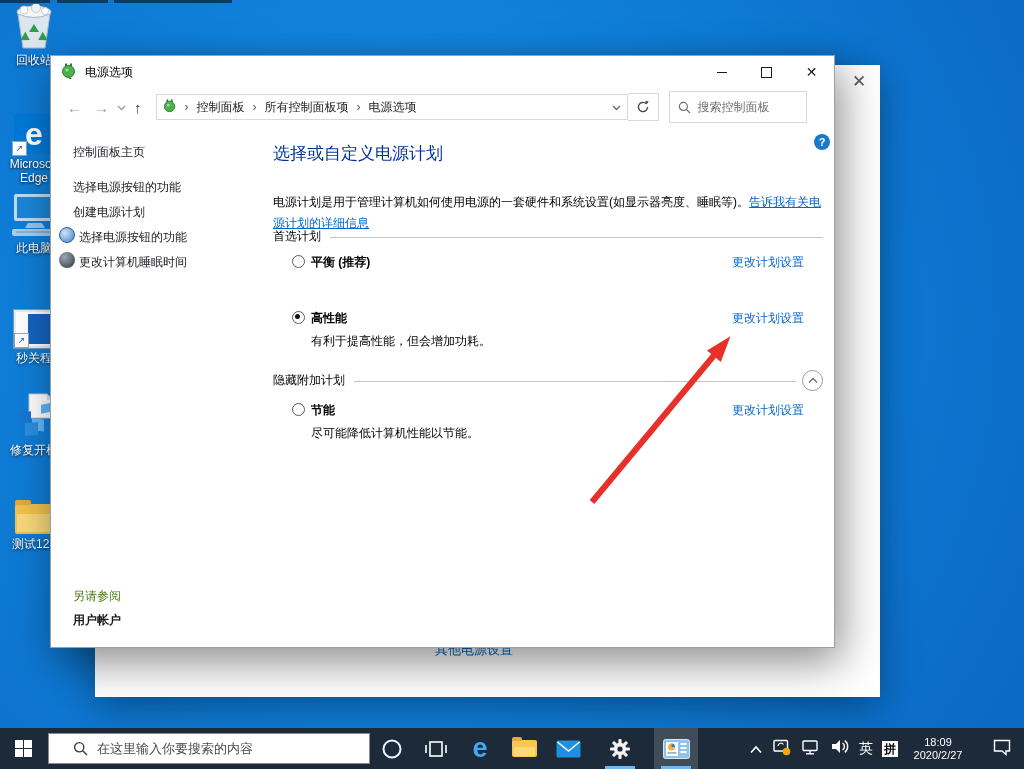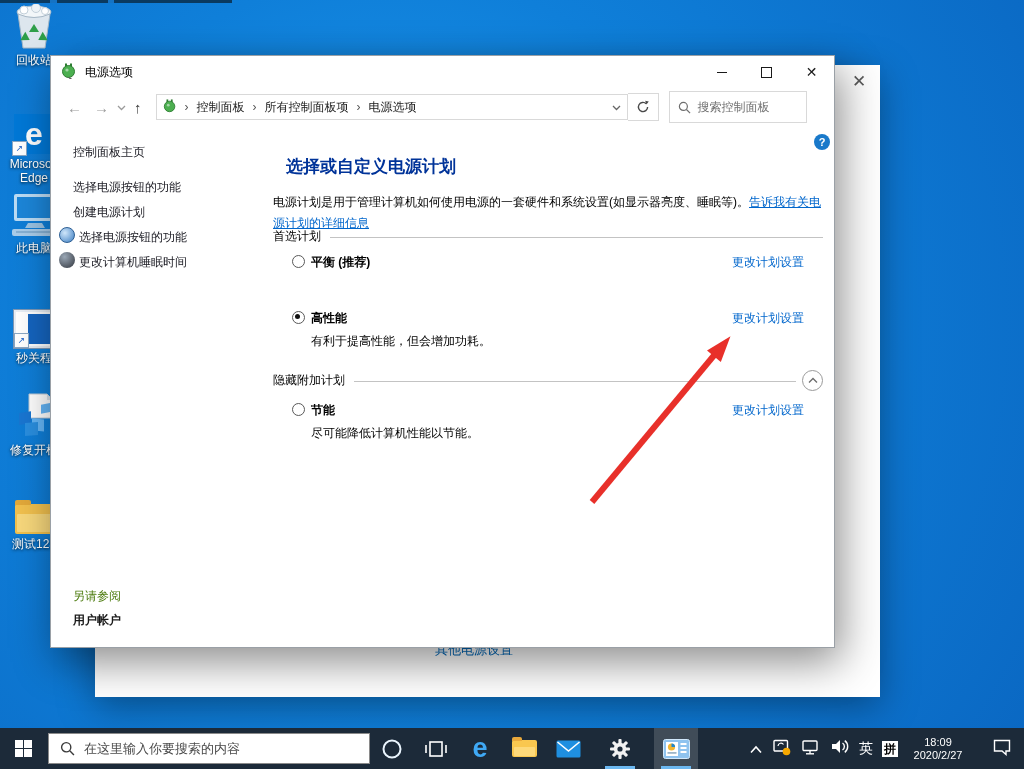--- a/index.html
+++ b/index.html
@@ -79,21 +79,21 @@
   .plan-desc{position:absolute;left:38px;top:23px;color:#000;}
   .plan-link{position:absolute;right:19px;top:0;color:#0066cc;}
 
   .red-arrow{position:absolute;left:575px;top:312px;z-index:5;pointer-events:none;}
 
   
   .taskbar{position:absolute;left:0;bottom:0;width:1024px;height:41px;background:#1c2a39;display:flex;align-items:center;z-index:10;color:#fff;}
   .start{width:46px;height:41px;display:flex;align-items:center;justify-content:center;}
   .winlogo{display:grid;grid-template-columns:8px 8px;grid-template-rows:8px 8px;gap:1px;}
   .winlogo i{background:#fff;}
-  .tb-search{margin-left:2px;width:322px;height:31px;background:#fff;border:1px solid #8a8a8a;box-sizing:border-box;display:flex;align-items:center;gap:9px;padding:0 11px;color:#4a4a4a;font-size:13px;}
+  .tb-search{margin-left:2px;width:322px;height:31px;background:#fff;border:1px solid #8a8a8a;box-sizing:border-box;display:flex;align-items:center;gap:9px;padding:0 24px;color:#4a4a4a;font-size:13px;}
   .tb-btn{width:44px;height:41px;display:flex;align-items:center;justify-content:center;position:relative;}
   .tb-btn.running .indicator{position:absolute;bottom:0;left:7px;right:7px;height:3px;background:#6cb8f0;}
   .tb-btn.active{background:rgba(255,255,255,.16);}
   .tb-edge{color:#3fa9f5;font-size:27px;font-weight:bold;line-height:1;}
   .tb-folder{width:25px;height:17px;background:#f9c74f;border-radius:2px;position:relative;}
   .tb-folder::before{content:"";position:absolute;top:-3px;left:0;width:10px;height:4px;background:#e9a93c;border-radius:2px 2px 0 0;}
   .tb-folder::after{content:"";position:absolute;left:2px;right:2px;bottom:1px;height:9px;background:#fdd97a;border-radius:1px;}
   .tray{margin-left:auto;display:flex;align-items:center;gap:9px;padding-right:12px;}
   .tray-txt{font-size:14px;color:#fff;}
   .ime-box{background:#fff;color:#000;font-size:12px;font-weight:bold;padding:1px 2px;line-height:14px;}
@@ -254,21 +254,21 @@
     <a class="sidebar-link" style="left:22px;top:148px">创建电源计划</a>
     <span class="sidebar-ico clock-ico" style="top:171px"></span>
     <a class="sidebar-link" style="top:173px">选择电源按钮的功能</a>
     <span class="sidebar-ico moon-ico" style="top:196px"></span>
     <a class="sidebar-link" style="top:198px">更改计算机睡眠时间</a>
     <div class="see-also" style="top:532px">另请参阅</div>
     <a class="user-link" style="top:556px">用户帐户</a>
 
     <div class="main">
       <div class="help-btn">?</div>
-      <h1 class="page-h1" style="margin:13px;font-weight:700">选择或自定义电源计划</h1>
+      <h1 class="page-h1" style="margin:0;font-weight:400">选择或自定义电源计划</h1>
       <p class="page-desc" style="margin:0"><span>电源计划是用于管理计算机如何使用电源的一套硬件和系统设置(如显示器亮度、睡眠等)。</span><a>告诉我有关电源计划的详细信息</a></p>
 
       <div class="sec" style="top:92px">
         <span class="sec-label">首选计划</span>
         <span class="sec-line"></span>
       </div>
 
       <div class="plan-row" style="top:118px">
         <span class="radio"></span>
         <span class="plan-name">平衡 (推荐)</span>

